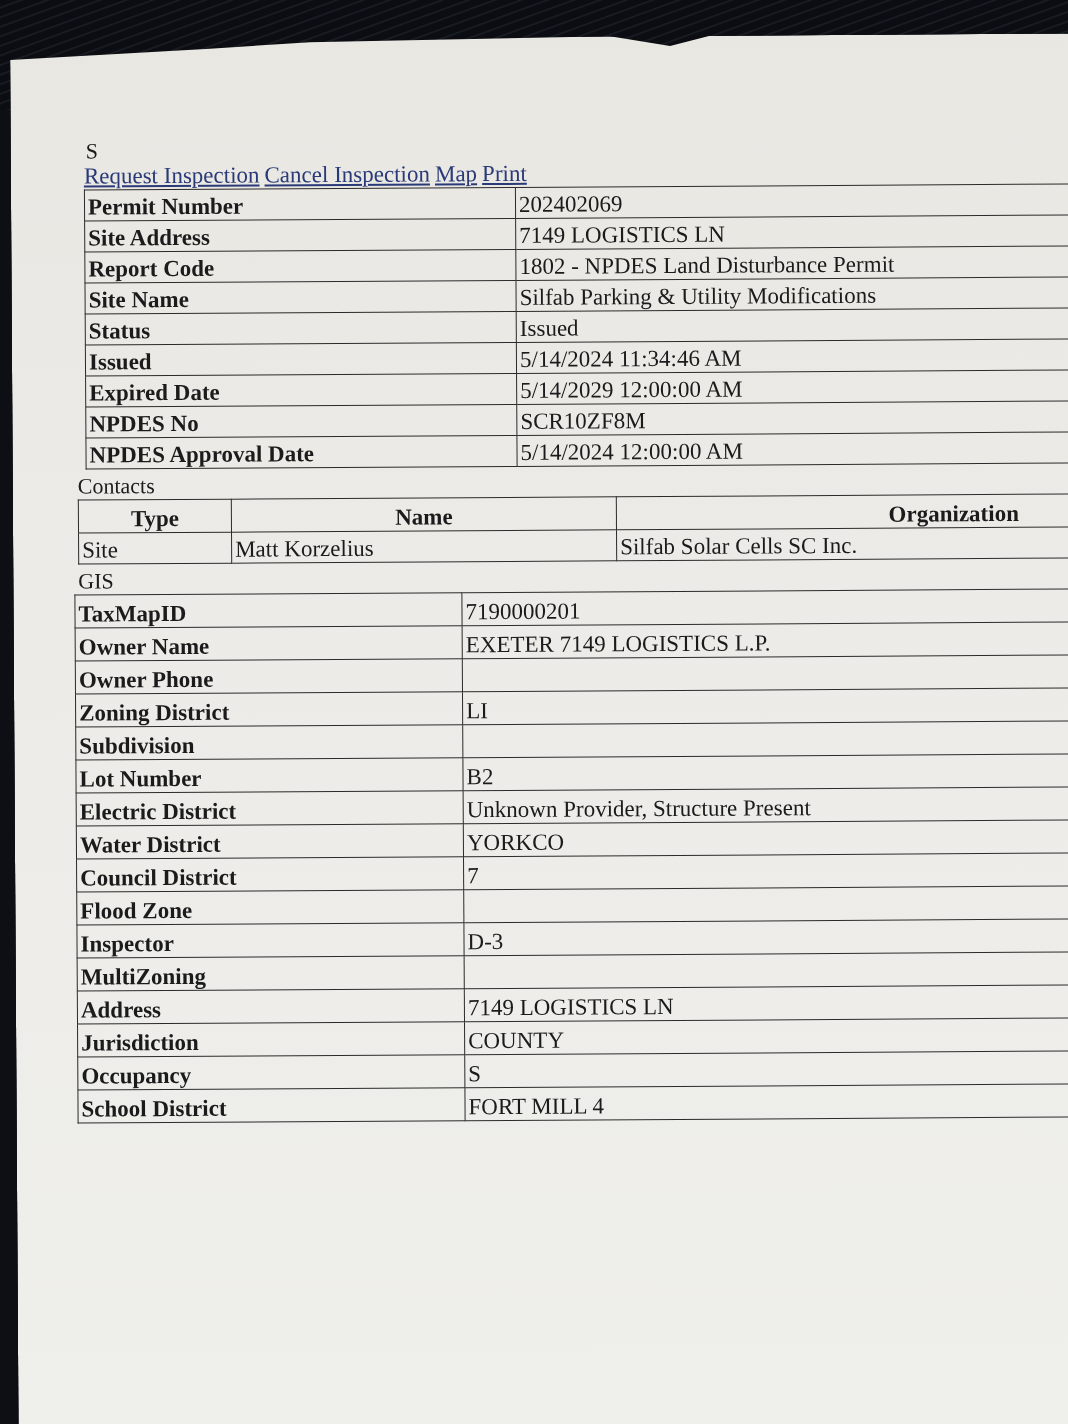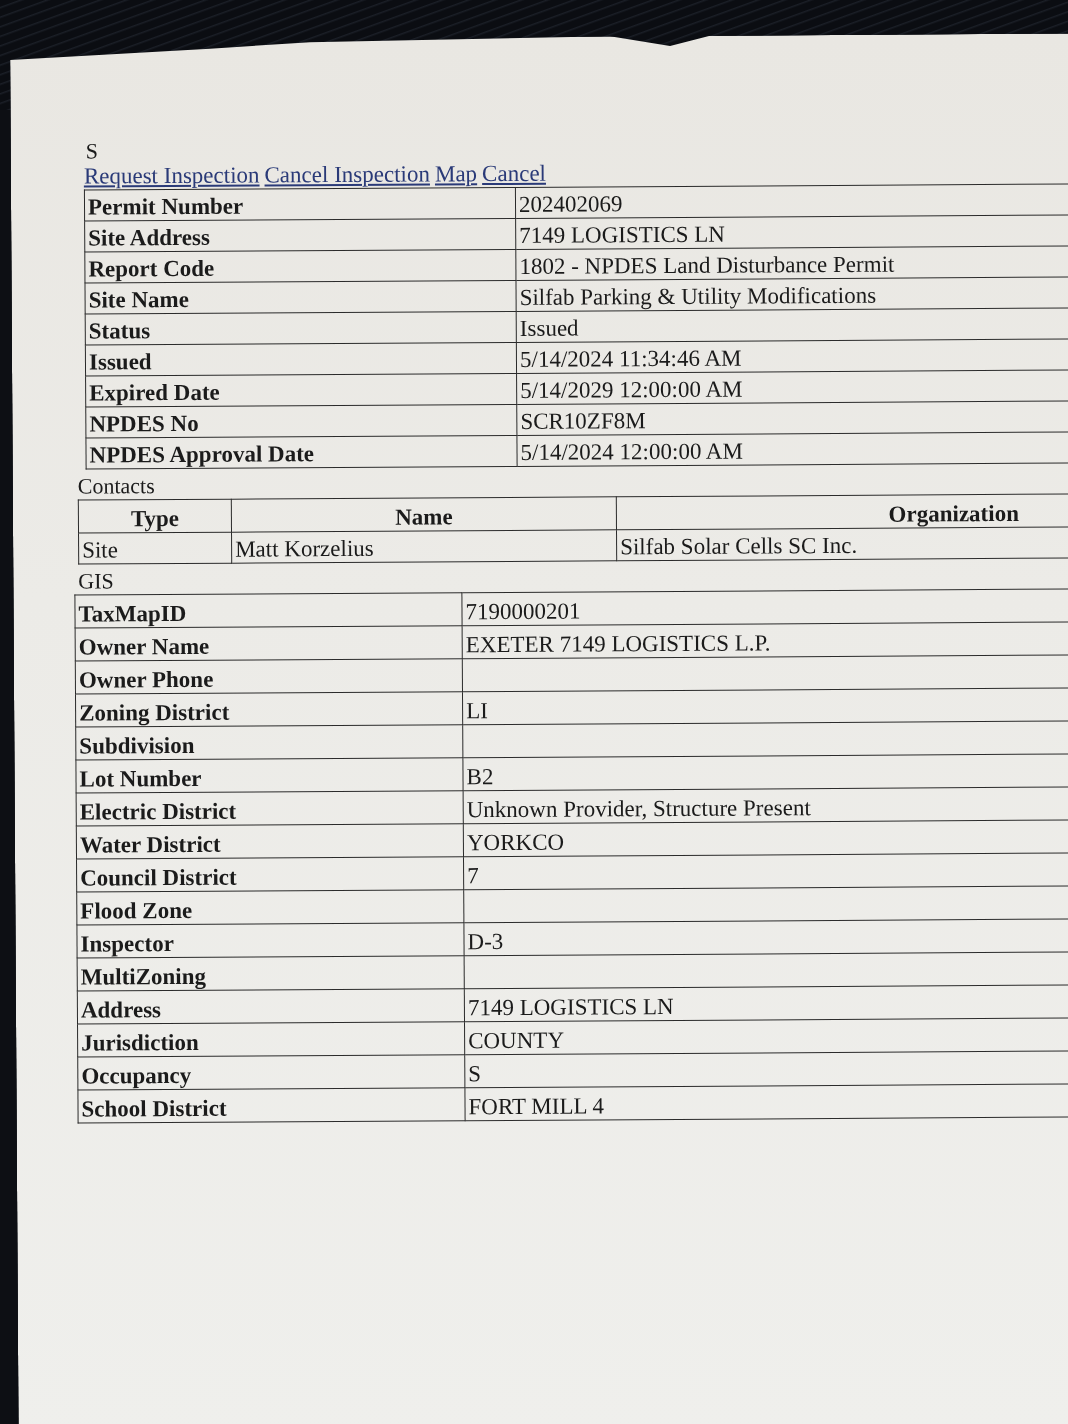--- a/index.html
+++ b/index.html
@@ -37,21 +37,21 @@
   .t3 td { height:32px; }
 </style>
 </head>
 <body>
 
 <div class="desk"></div>
 <div class="paper">
   <div class="content">
     <div class="s-letter">S</div>
     <div class="links">
-      <a>Request Inspection</a><a>Cancel Inspection</a><a>Map</a><a>Cancel</a>
+      <a>Request Inspection</a><a>Cancel Inspection</a><a>Map</a><a>Print</a>
     </div>
 
     <table class="t1">
       <tbody id="permit-body">
           <tr>
             <td class="lbl">Permit Number</td>
             <td>202402069</td>
           </tr>
           <tr>
             <td class="lbl">Site Address</td>

